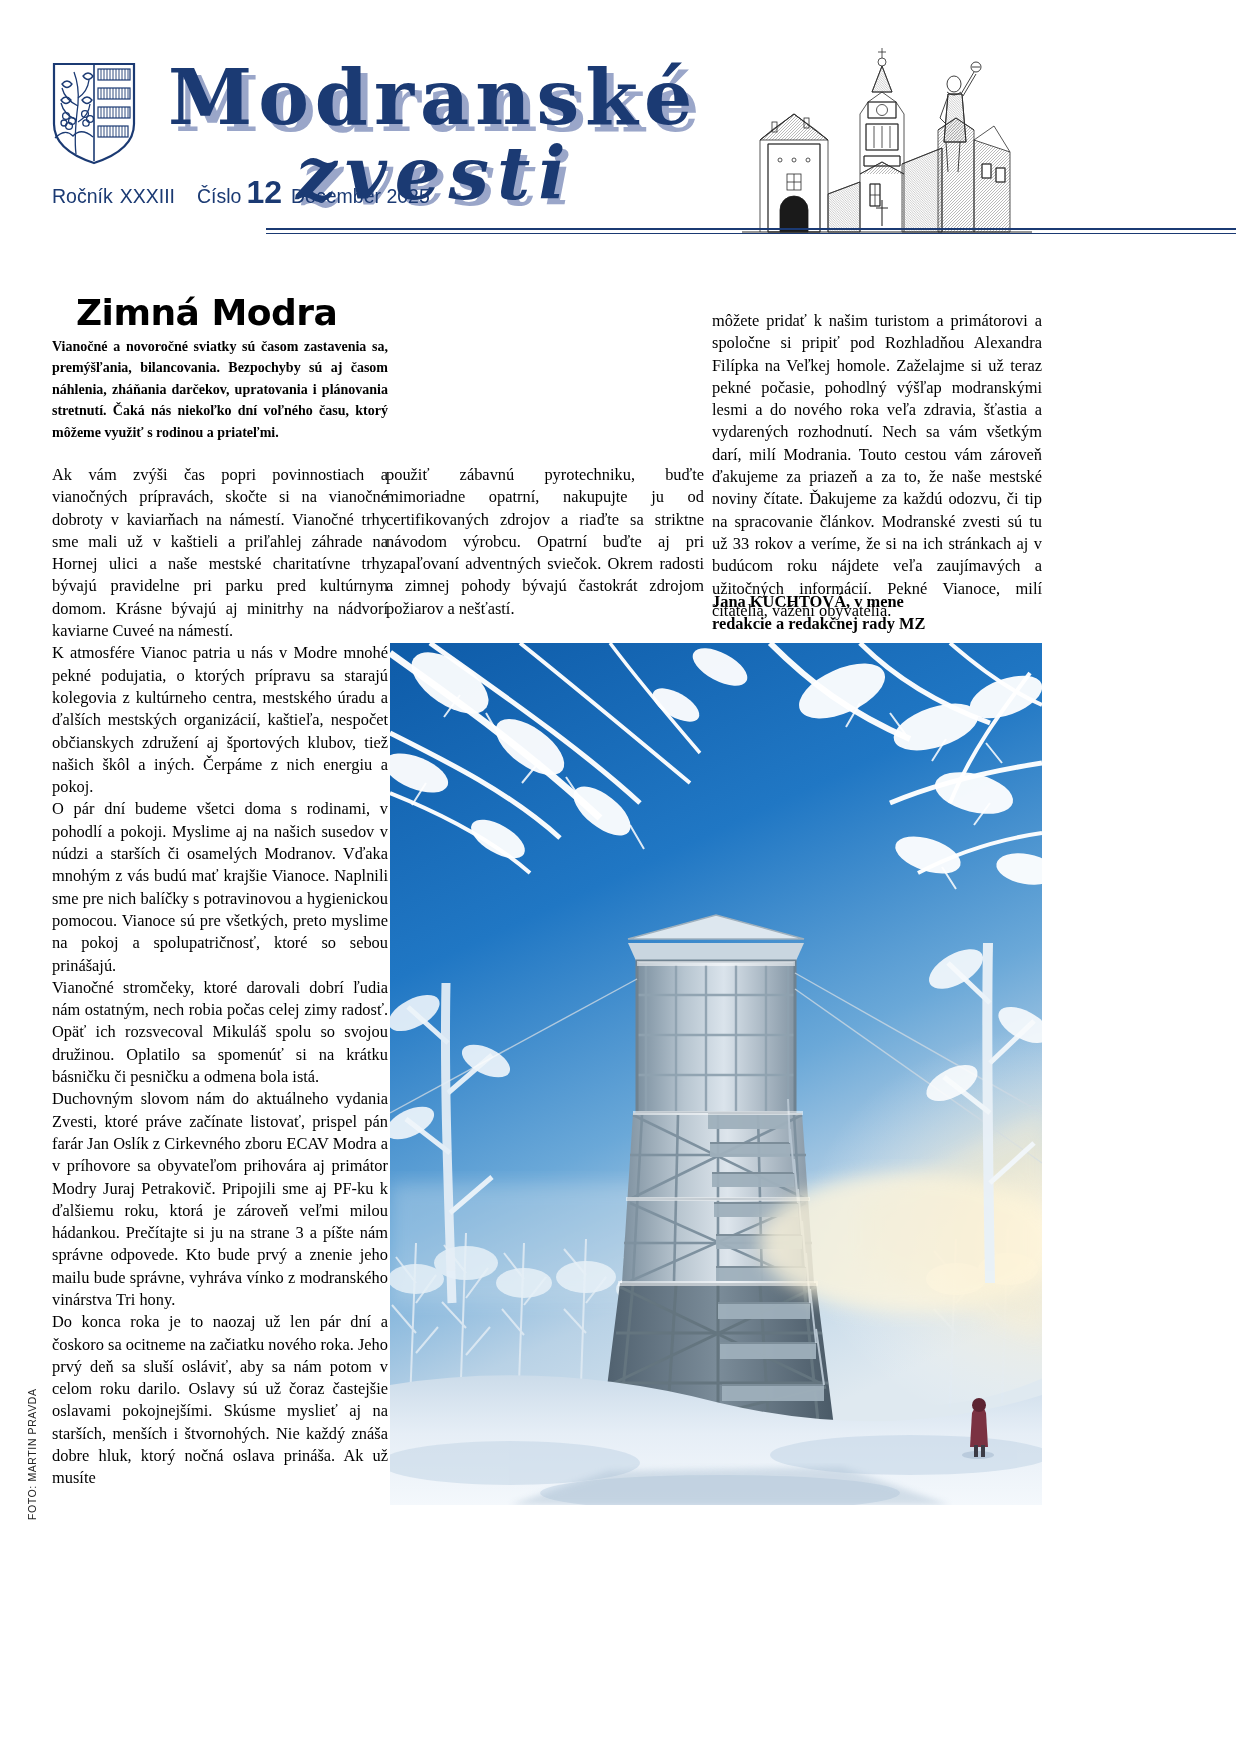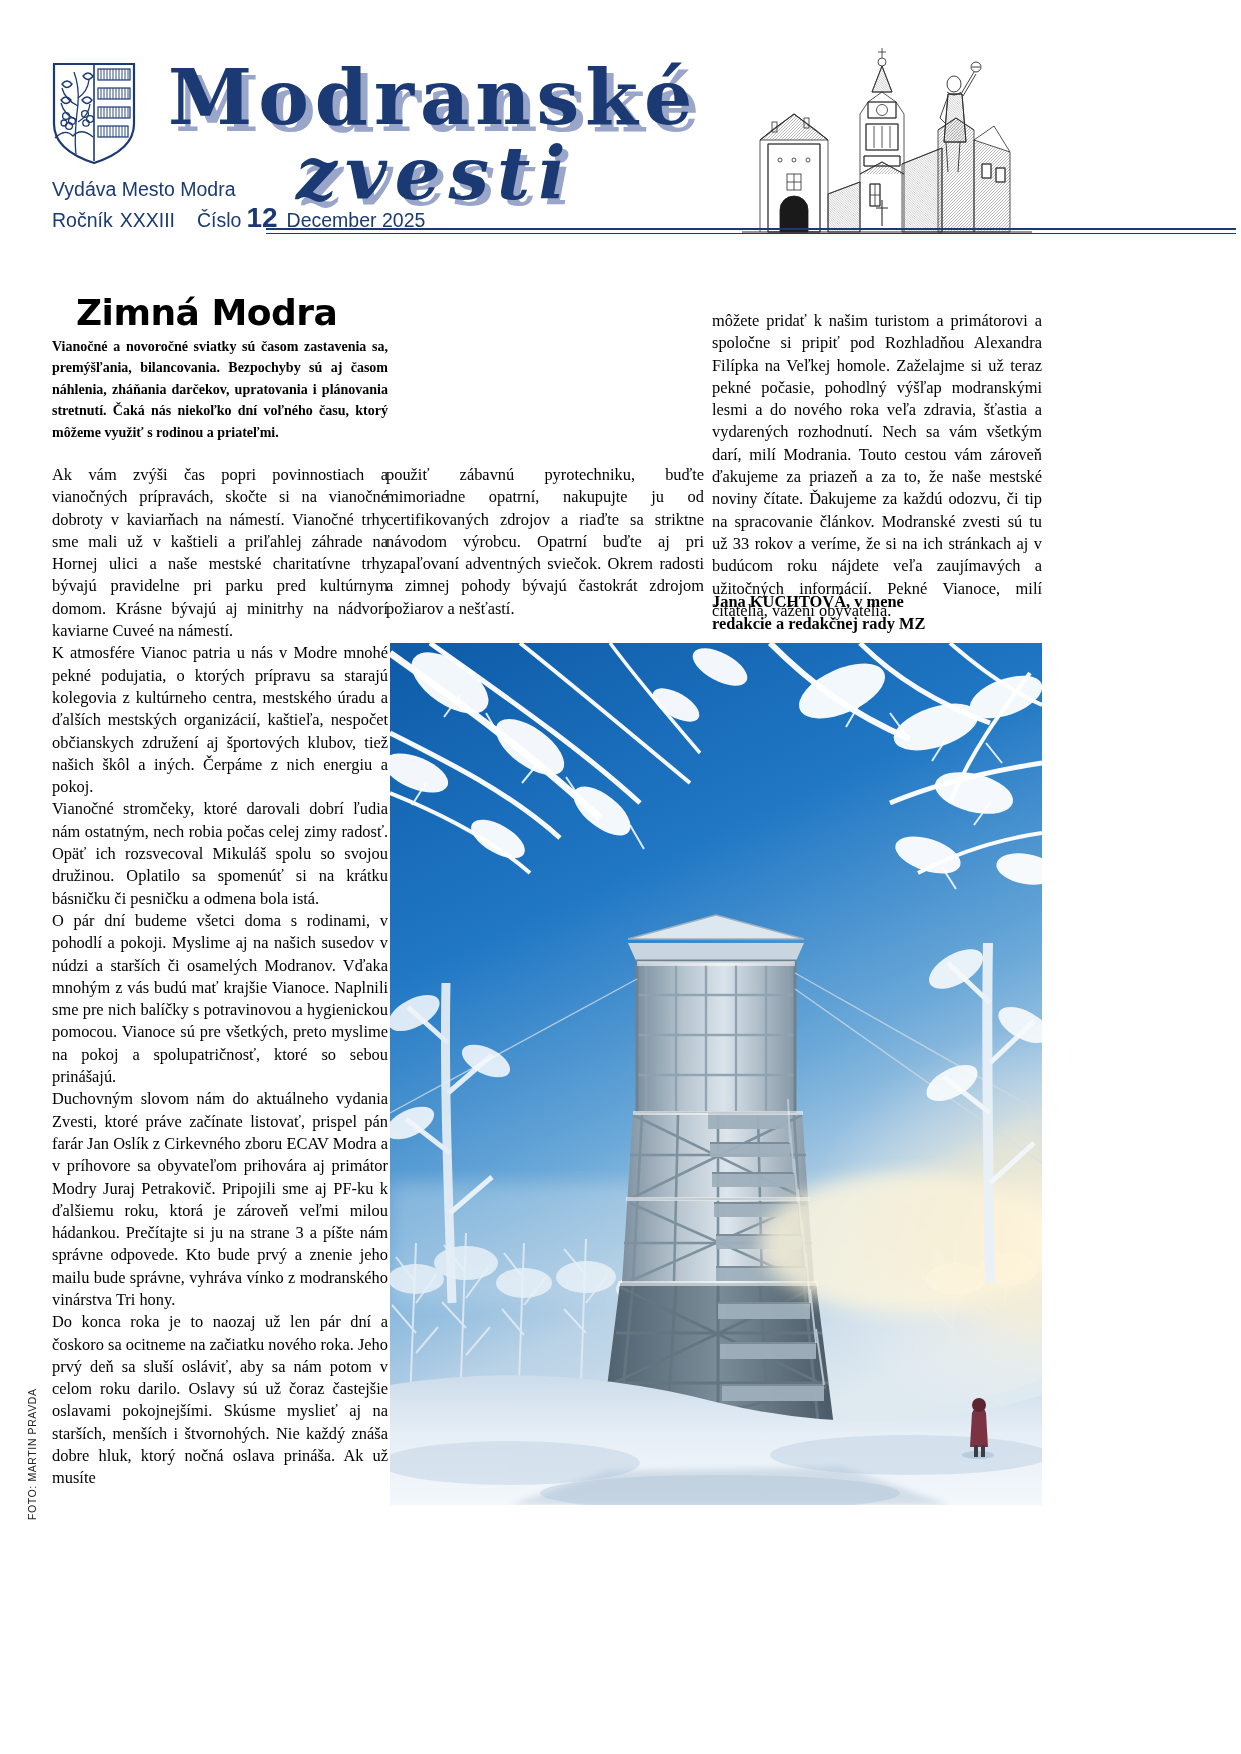--- a/index.html
+++ b/index.html
@@ -83,21 +83,21 @@
     margin-top: 1px;
     font-size: 19.5px;
     line-height: 30px;
     white-space: nowrap;
     display: flex;
     align-items: baseline;
   }
   .imprint-issue .lbl { margin-right: 7px; }
   .imprint-issue .cislo { margin-left: 15px; margin-right: 5px; }
   .issue-number {
-    font-size: 28px;
+    font-size: 32px;
     font-weight: bold;
     line-height: 30px;
     margin-right: 9px;
   }
 
   .rule-top {
     position: absolute;
     left: 266px; top: 228px;
     width: 970px; height: 2px;
     background: #1b3a73;
@@ -353,43 +353,42 @@
       <path d="M240 120 h9 v14 h-9 z"></path>
       <rect x="254" y="124" width="9" height="14" fill="#fff"></rect>
       <path d="M254 124 h9 v14 h-9 z"></path>
       <path d="M86 150 L118 138 L118 188 L86 188 Z" fill="url(#hatch2)"></path>
       <path d="M86 150 L118 138"></path>
       <path d="M0 188 L290 188" stroke-width="1"></path>
     </g>
   </svg>
 
   <div class="imprint">
-    <div class="imprint-pub">Vydáva Mesto Modra</div>
     <div class="imprint-issue">
       <span class="lbl">Ročník</span>
       <span class="lbl">XXXIII</span>
       <span class="cislo">Číslo</span>
       <span class="issue-number">12</span>
       <span>December 2025</span>
     </div>
   </div>
 
   <div class="rule-top"></div>
   <div class="rule-bottom"></div>
 </div>
 
 <h1 class="headline">Zimná Modra</h1>
 
 <div class="lead">Vianočné a novoročné sviatky sú časom zastavenia sa, premýšľania, bilancovania. Bezpochyby sú aj časom náhlenia, zháňania darčekov, upratovania i plánovania stretnutí. Čaká nás niekoľko dní voľného času, ktorý môžeme využiť s rodinou a priateľmi.</div>
 
 <div class="col col-1">
   <p>Ak vám zvýši čas popri povinnostiach a vianočných prípravách, skočte si na vianočné dobroty v kaviarňach na námestí. Vianočné trhy sme mali už v kaštieli a priľahlej záhrade na Hornej ulici a naše mestské charitatívne trhy bývajú pravidelne pri parku pred kultúrnym domom. Krásne bývajú aj minitrhy na nádvorí kaviarne Cuveé na námestí.</p>
   <p>K atmosfére Vianoc patria u nás v Modre mnohé pekné podujatia, o ktorých prípravu sa starajú kolegovia z kultúrneho centra, mestského úradu a ďalších mestských organizácií, kaštieľa, nespočet občianskych združení aj športových klubov, tiež našich škôl a iných. Čerpáme z nich energiu a pokoj.</p>
+  <p>O pár dní budeme všetci doma s rodinami, v pohodlí a pokoji. Myslime aj na našich susedov v núdzi a starších či osamelých Modranov. Vďaka mnohým z vás budú mať krajšie Vianoce. Naplnili sme pre nich balíčky s potravinovou a hygienickou pomocou. Vianoce sú pre všetkých, preto myslime na pokoj a spolupatričnosť, ktoré so sebou prinášajú.</p>
   <p>Vianočné stromčeky, ktoré darovali dobrí ľudia nám ostatným, nech robia počas celej zimy radosť. Opäť ich rozsvecoval Mikuláš spolu so svojou družinou. Oplatilo sa spomenúť si na krátku básničku či pesničku a odmena bola istá.</p>
-  <p>O pár dní budeme všetci doma s rodinami, v pohodlí a pokoji. Myslime aj na našich susedov v núdzi a starších či osamelých Modranov. Vďaka mnohým z vás budú mať krajšie Vianoce. Naplnili sme pre nich balíčky s potravinovou a hygienickou pomocou. Vianoce sú pre všetkých, preto myslime na pokoj a spolupatričnosť, ktoré so sebou prinášajú.</p>
   <p>Duchovným slovom nám do aktuálneho vydania Zvesti, ktoré práve začínate listovať, prispel pán farár Jan Oslík z Cirkevného zboru ECAV Modra a v príhovore sa obyvateľom prihovára aj primátor Modry Juraj Petrakovič. Pripojili sme aj PF-ku k ďalšiemu roku, ktorá je zároveň veľmi milou hádankou. Prečítajte si ju na strane 3 a píšte nám správne odpovede. Kto bude prvý a znenie jeho mailu bude správne, vyhráva vínko z modranského vinárstva Tri hony.</p>
   <p>Do konca roka je to naozaj už len pár dní a čoskoro sa ocitneme na začiatku nového roka. Jeho prvý deň sa sluší osláviť, aby sa nám potom v celom roku darilo. Oslavy sú už čoraz častejšie oslavami pokojnejšími. Skúsme myslieť aj na starších, menších i štvornohých. Nie každý znáša dobre hluk, ktorý nočná oslava prináša. Ak už musíte</p>
 </div>
 
 <div class="col col-2">
   <p>použiť zábavnú pyrotechniku, buďte mimoriadne opatrní, nakupujte ju od certifikovaných zdrojov a riaďte sa striktne návodom výrobcu. Opatrní buďte aj pri zapaľovaní adventných sviečok. Okrem radosti a zimnej pohody bývajú častokrát zdrojom požiarov a nešťastí.</p>
 </div>
 
 <div class="col col-3">
   <p>môžete pridať k našim turistom a primátorovi a spoločne si pripiť pod Rozhladňou Alexandra Filípka na Veľkej homole. Zaželajme si už teraz pekné počasie, pohodlný výšľap modranskými lesmi a do nového roka veľa zdravia, šťastia a vydarených rozhodnutí. Nech sa vám všetkým darí, milí Modrania. Touto cestou vám zároveň ďakujeme za priazeň a za to, že naše mestské noviny čítate. Ďakujeme za každú odozvu, či tip na spracovanie článkov. Modranské zvesti sú tu už 33 rokov a veríme, že si na ich stránkach aj v budúcom roku nájdete veľa zaujímavých a užitočných informácií. Pekné Vianoce, milí čitatelia, vážení obyvatelia.</p>

